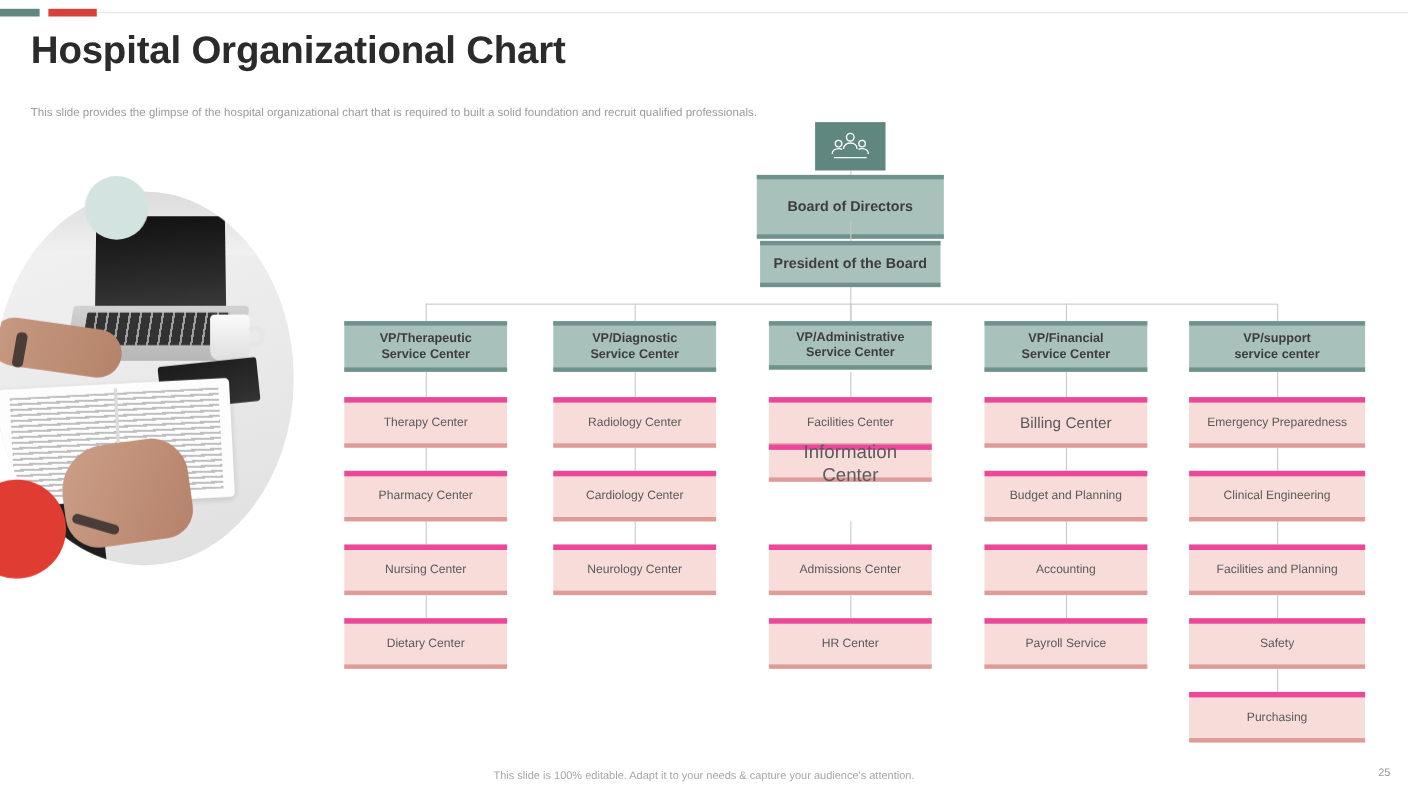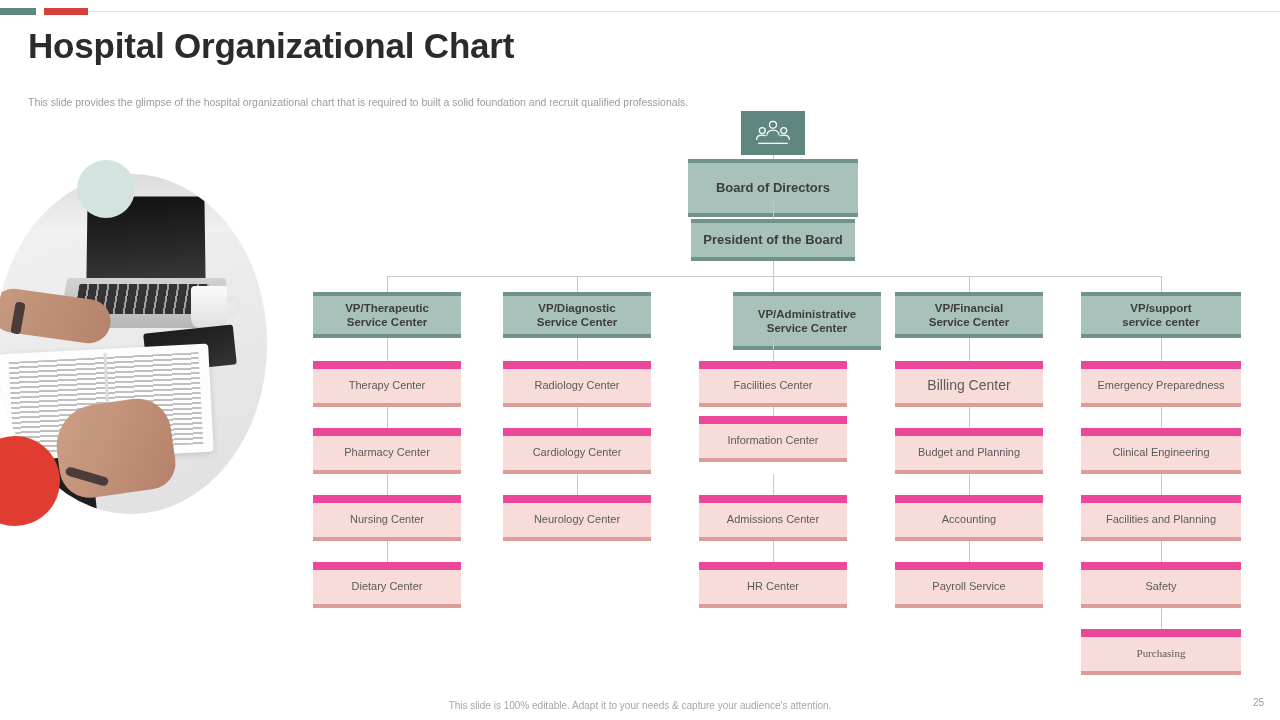--- a/index.html
+++ b/index.html
@@ -105,21 +105,21 @@
           text-align:center; line-height:1.22; }
 
   
   .n-teal {
     background:#a8c1bb; color:#3d3d3d; font-weight:bold;
     border-top:4px solid #6f938c; border-bottom:4px solid #6f938c;
   }
   
   .n-pink {
     background:#f7dcda; color:#5a5a5a;
-    border-top:8px solid #ec4899; border-bottom:4px solid #dd9c98;
+    border-top:5px solid #ec4899; border-bottom:4px solid #dd9c98;
   }
 
   .icon-box {
     position:absolute; background:#5f8780; display:flex;
     align-items:center; justify-content:center;
   }
 
   .conn { position:absolute; background:#c9c9c9; }
 
   
@@ -208,28 +208,28 @@
         <span>VP/Diagnostic</span>
         <span>Service Center</span>
       </div>
       <div class="conn" style="left: 577px; top: 338px; width: 1px; height: 23px;"></div>
       <div class="node n-pink" style="left: 503px; top: 361px; width: 148px; height: 46px; font-size: 11px; padding: 0px 6px;">Radiology Center</div>
       <div class="conn" style="left: 577px; top: 407px; width: 1px; height: 21px;"></div>
       <div class="node n-pink" style="left: 503px; top: 428px; width: 148px; height: 46px; font-size: 11px; padding: 0px 6px;">Cardiology Center</div>
       <div class="conn" style="left: 577px; top: 474px; width: 1px; height: 21px;"></div>
       <div class="node n-pink" style="left: 503px; top: 495px; width: 148px; height: 46px; font-size: 11px; padding: 0px 6px;">Neurology Center</div>
       <div class="conn" style="left: 773px; top: 276px; width: 1px; height: 16px;"></div>
-      <div class="node n-teal" style="left: 699px; top: 292px; width: 148px; height: 58px; font-size: 11.5px; flex-direction: column; margin-left: 34px;">
+      <div class="node n-teal" style="left: 699px; top: 292px; width: 148px; height: 44px; font-size: 11.5px; flex-direction: column;">
         <span>VP/Administrative</span>
         <span>Service Center</span>
       </div>
       <div class="conn" style="left: 773px; top: 338px; width: 1px; height: 23px;"></div>
       <div class="node n-pink" style="left: 699px; top: 361px; width: 148px; height: 46px; font-size: 11px; padding: 0px 6px;">Facilities Center</div>
       <div class="conn" style="left: 773px; top: 407px; width: 1px; height: 21px;"></div>
-      <div class="node n-pink" style="left: 699px; top: 416px; width: 148px; height: 46px; font-size: 11px; padding: 0px 6px;">Information Center</div>
+      <div class="node n-pink" style="left: 699px; top: 404px; width: 148px; height: 34px; font-size: 17px; padding: 0px 6px;">Information Center</div>
       <div class="conn" style="left: 773px; top: 474px; width: 1px; height: 21px;"></div>
       <div class="node n-pink" style="left: 699px; top: 495px; width: 148px; height: 46px; font-size: 11px; padding: 0px 6px;">Admissions Center</div>
       <div class="conn" style="left: 773px; top: 541px; width: 1px; height: 21px;"></div>
       <div class="node n-pink" style="left: 699px; top: 562px; width: 148px; height: 46px; font-size: 11px; padding: 0px 6px;">HR Center</div>
       <div class="conn" style="left: 969px; top: 276px; width: 1px; height: 16px;"></div>
       <div class="node n-teal" style="left: 895px; top: 292px; width: 148px; height: 46px; font-size: 11.5px; flex-direction: column;">
         <span>VP/Financial</span>
         <span>Service Center</span>
       </div>
       <div class="conn" style="left: 969px; top: 338px; width: 1px; height: 23px;"></div>
@@ -247,18 +247,18 @@
       </div>
       <div class="conn" style="left: 1161px; top: 338px; width: 1px; height: 23px;"></div>
       <div class="node n-pink" style="left: 1081px; top: 361px; width: 160px; height: 46px; font-size: 11px; padding: 0px 6px;">Emergency Preparedness</div>
       <div class="conn" style="left: 1161px; top: 407px; width: 1px; height: 21px;"></div>
       <div class="node n-pink" style="left: 1081px; top: 428px; width: 160px; height: 46px; font-size: 11px; padding: 0px 6px;">Clinical Engineering</div>
       <div class="conn" style="left: 1161px; top: 474px; width: 1px; height: 21px;"></div>
       <div class="node n-pink" style="left: 1081px; top: 495px; width: 160px; height: 46px; font-size: 11px; padding: 17px 6px;">Facilities and Planning</div>
       <div class="conn" style="left: 1161px; top: 541px; width: 1px; height: 21px;"></div>
       <div class="node n-pink" style="left: 1081px; top: 562px; width: 160px; height: 46px; font-size: 11px; padding: 0px 6px;">Safety</div>
       <div class="conn" style="left: 1161px; top: 608px; width: 1px; height: 21px;"></div>
-      <div class="node n-pink" style="left: 1081px; top: 629px; width: 160px; height: 46px; font-size: 11px; padding: 0px 6px; font-family: Liberation Serif, serif;">Purchasing</div>
+      <div class="node n-pink" style="left: 1081px; top: 629px; width: 160px; height: 46px; font-size: 11px; padding: 0px 6px;">Purchasing</div>
     </div>
 
   <div class="footer-note">This slide is 100% editable.  Adapt it to your needs &amp; capture your audience's attention.</div>
   <div class="page-num">25</div>
 </div>
 
 </body></html>

